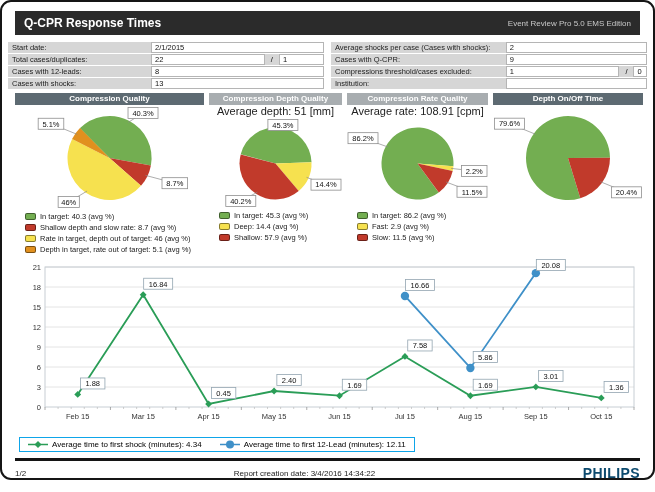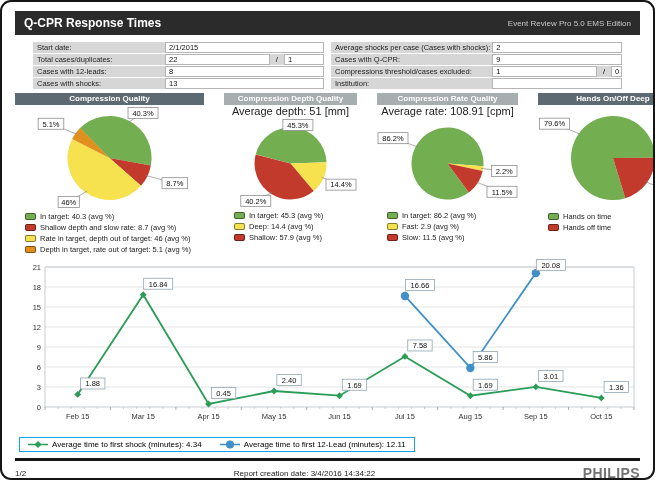--- a/index.html
+++ b/index.html
@@ -3,49 +3,49 @@
 <meta charset="utf-8">
 <style>
   html,body{margin:0;padding:0;background:#fff;}
   body{font-family:"Liberation Sans",sans-serif;}
   .page{width:655px;height:480px;box-sizing:border-box;border:2px solid #151515;border-radius:11px;background:#fff;overflow:hidden;}
   
   .titlebar{margin:9px 13px 0;height:24px;background:#2b2b2b;display:flex;align-items:center;justify-content:space-between;padding:0 9px;}
   .tb-title{color:#fff;font-weight:bold;font-size:12px;}
   .tb-edition{color:#c9c9c9;font-size:8px;}
   
-  .info{margin:7px 31px 0;display:flex;gap:7px;}
+  .info{margin:7px 6px 0;display:flex;gap:7px;}
   .info-col{flex:1;display:flex;flex-direction:column;gap:1px;}
   .irow{display:flex;align-items:stretch;background:#d6d6d6;height:11px;font-size:7.5px;}
   .ilbl{display:flex;align-items:center;padding-left:4px;color:#222;}
   .left-col .ilbl{flex:0 0 44%;}
   .right-col .ilbl{flex:0 0 54%;}
   .ival{flex:1;background:#fff;border:1px solid #b5b5b5;box-sizing:border-box;display:flex;align-items:center;padding-left:3px;color:#111;}
   .ival.half{flex:0 0 36%;}
   .slash{display:flex;align-items:center;padding:0 6px;}
   
-  .pies{margin:4px 13px 0;display:flex;gap:20px;}
+  .pies{margin:4px 13px 0;display:flex;gap:5px;}
   .pie-col{display:flex;flex-direction:column;}
   .pc0{width:189px;} .pc1{width:133px;} .pc2{width:141px;} .pc3{width:150px;}
   .pie-header{height:12px;line-height:12px;text-align:center;color:#fff;font-size:8px;font-weight:bold;}
   .pie-header.dark{background:#5d6a72;}
   .pie-header.light{background:#a8adb0;}
   .pie-sub{height:11px;line-height:11px;text-align:center;font-size:11px;color:#222;margin-top:1px;}
   .pie-svg{display:block;margin:0 auto;}
   .pie-legend{margin-top:3px;display:flex;flex-direction:column;gap:2px;}
   .leg-row{display:flex;align-items:center;gap:4px;font-size:7.5px;color:#222;padding-left:10px;white-space:nowrap;}
   .swatch{width:11px;height:7px;border-radius:2px;border:1px solid rgba(0,0,0,.45);flex:0 0 auto;box-sizing:border-box;}
   
   .lc-wrap{margin:5px 13px 0;}
   .lc-legend{margin:1px 0 0 4px;display:inline-flex;align-items:center;gap:18px;border:1px solid #0ea5e9;padding:2px 8px;font-size:8px;background:#fff;}
   .lc-item{display:inline-flex;align-items:center;gap:4px;}
   
   .footer-rule{margin:5px 13px 0;border-top:3px solid #141414;}
   .footer{margin:4px 13px 0;display:flex;align-items:center;justify-content:space-between;font-size:8px;color:#222;}
-  .philips{color:#737373;font-weight:bold;font-size:14px;letter-spacing:.4px;}
+  .philips{color:#0c4a6e;font-weight:bold;font-size:14px;letter-spacing:.4px;}
   svg text{font-family:"Liberation Sans",sans-serif;}
 </style>
 </head>
 <body>
 
 <div class="page">
 
   <div class="titlebar">
     <span class="tb-title">Q-CPR Response Times</span>
     <span class="tb-edition">Event Review Pro 5.0 EMS Edition</span>
@@ -192,41 +192,31 @@
             <span class="swatch" style="background: rgb(246, 225, 79);"></span>
             <span>Fast: 2.9  (avg %)</span>
           </div>
           <div class="leg-row">
             <span class="swatch" style="background: rgb(193, 58, 43);"></span>
             <span>Slow: 11.5  (avg %)</span>
           </div>
         </div>
     </div>
     <div class="pie-col pc3">
-      <div class="pie-header dark">Hands On/Off Deep</div>
+      <div class="pie-header dark">Depth On/Off Time</div>
       <svg class="pie-svg" viewBox="0 0 150 104" width="150" height="104">
           <path d="M75,53 L87.3,93.2 A42,42 0 1 1 117.0,52.7 Z" fill="#73ae51"></path>
           <path d="M75,53 L117.0,52.7 A42,42 0 0 1 87.3,93.2 Z" fill="#c13a2b"></path>
           <line x1="42.75460461087736" y1="29.330727172151057" x2="16.55522085721521" y2="18.679554399619036" stroke="#8a8a8a" stroke-width="0.7"></line>
           <rect x="1.555220857215211" y="13.179554399619036" width="30" height="11" fill="#fff" stroke="#8f8f8f" stroke-width="0.8"></rect>
           <text x="16.55522085721521" y="21.479554399619037" text-anchor="middle" font-size="7.5" fill="#111">79.6%</text>
           <line x1="107.24539538912265" y1="76.66927282784894" x2="133.4447791427848" y2="87.32044560038096" stroke="#8a8a8a" stroke-width="0.7"></line>
           <rect x="118.4447791427848" y="81.82044560038096" width="30" height="11" fill="#fff" stroke="#8f8f8f" stroke-width="0.8"></rect>
           <text x="133.4447791427848" y="90.12044560038096" text-anchor="middle" font-size="7.5" fill="#111">20.4%</text>
         </svg>
-      <div class="pie-legend">
-          <div class="leg-row">
-            <span class="swatch" style="background: rgb(115, 174, 81);"></span>
-            <span>Hands on time</span>
-          </div>
-          <div class="leg-row">
-            <span class="swatch" style="background: rgb(193, 58, 43);"></span>
-            <span>Hands off time</span>
-          </div>
-        </div>
     </div>
   </div>
 
   <div class="lc-wrap">
     <svg id="linechart" viewBox="0 0 629 172" width="629" height="172">
         <text x="26" y="150.5" text-anchor="end" font-size="7.5" fill="#333">0</text>
         <line x1="30" y1="128" x2="619" y2="128" stroke="#e4e4e4" stroke-width="1"></line>
         <text x="26" y="130.5" text-anchor="end" font-size="7.5" fill="#333">3</text>
         <line x1="30" y1="108" x2="619" y2="108" stroke="#e4e4e4" stroke-width="1"></line>
         <text x="26" y="110.5" text-anchor="end" font-size="7.5" fill="#333">6</text>

